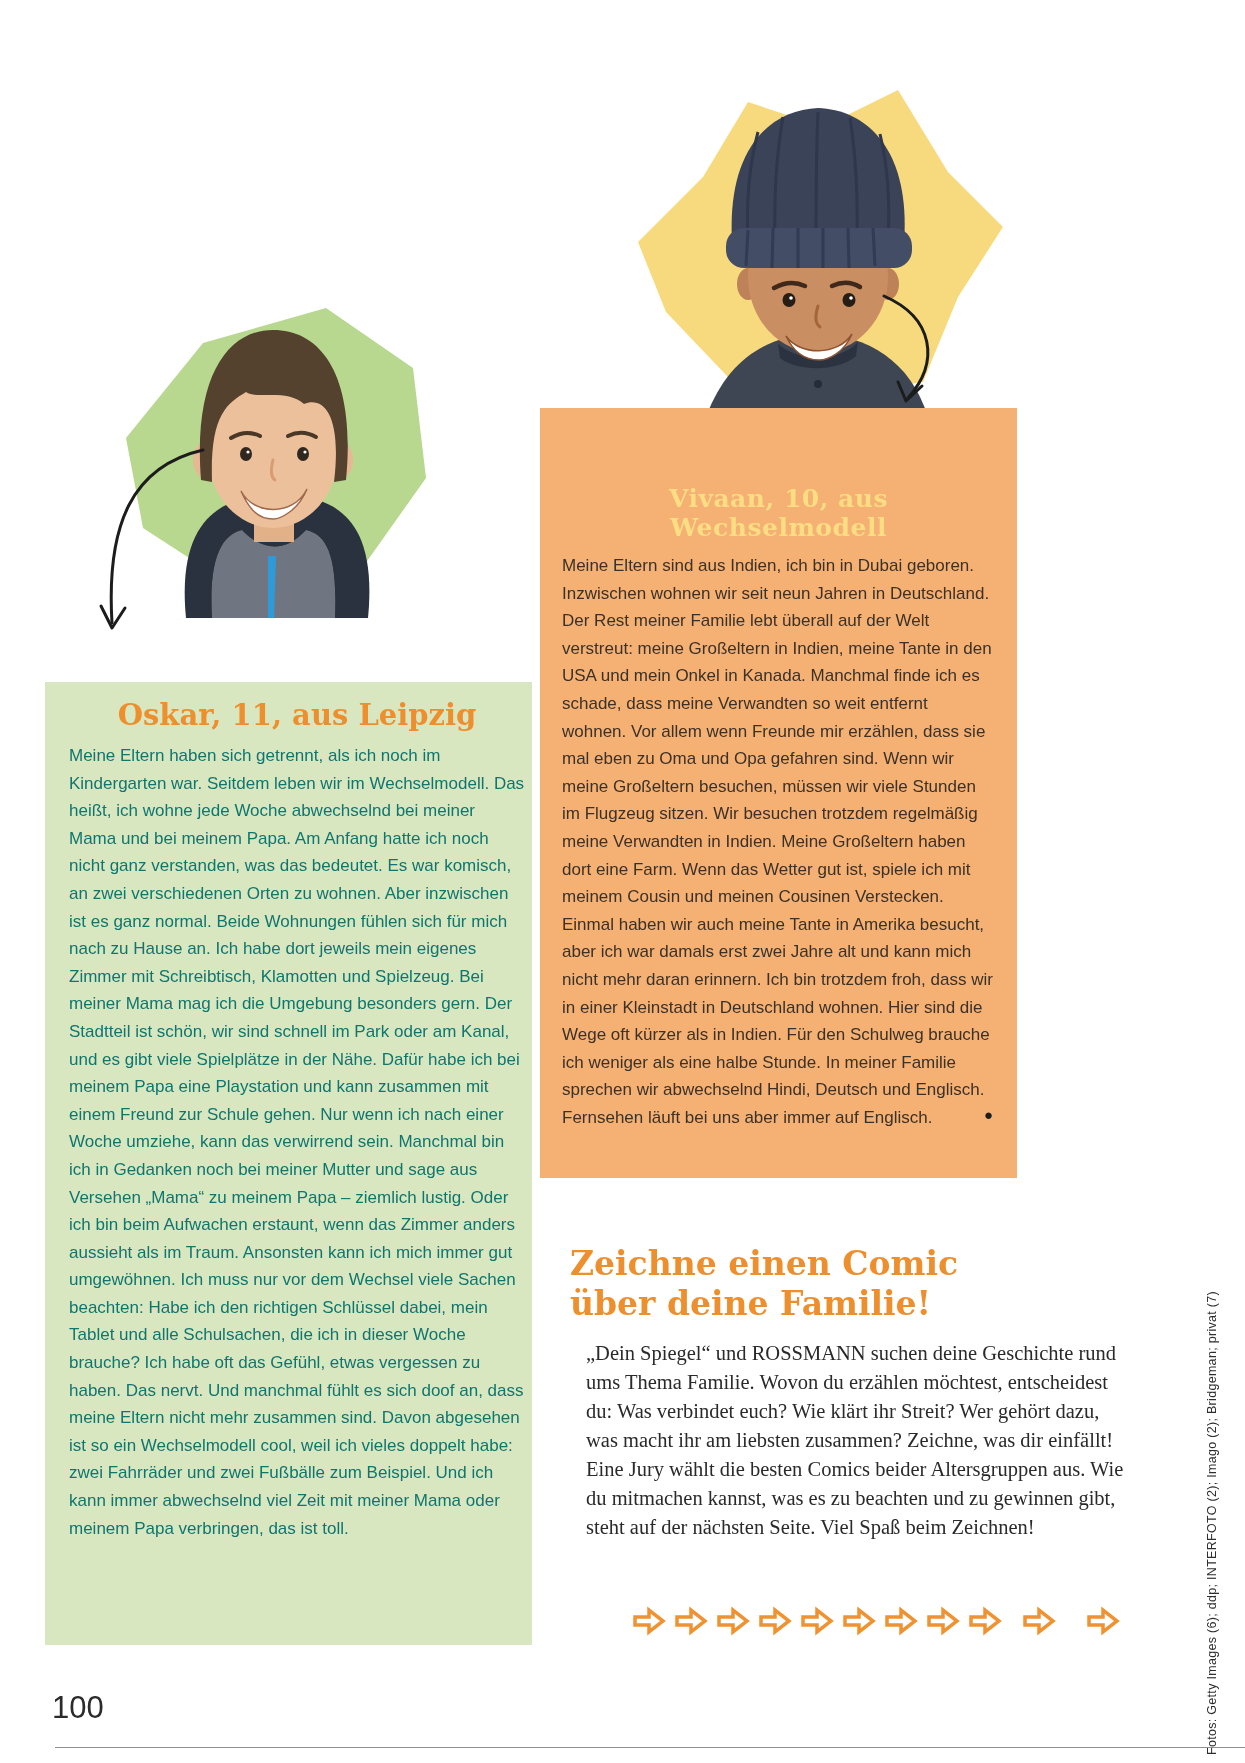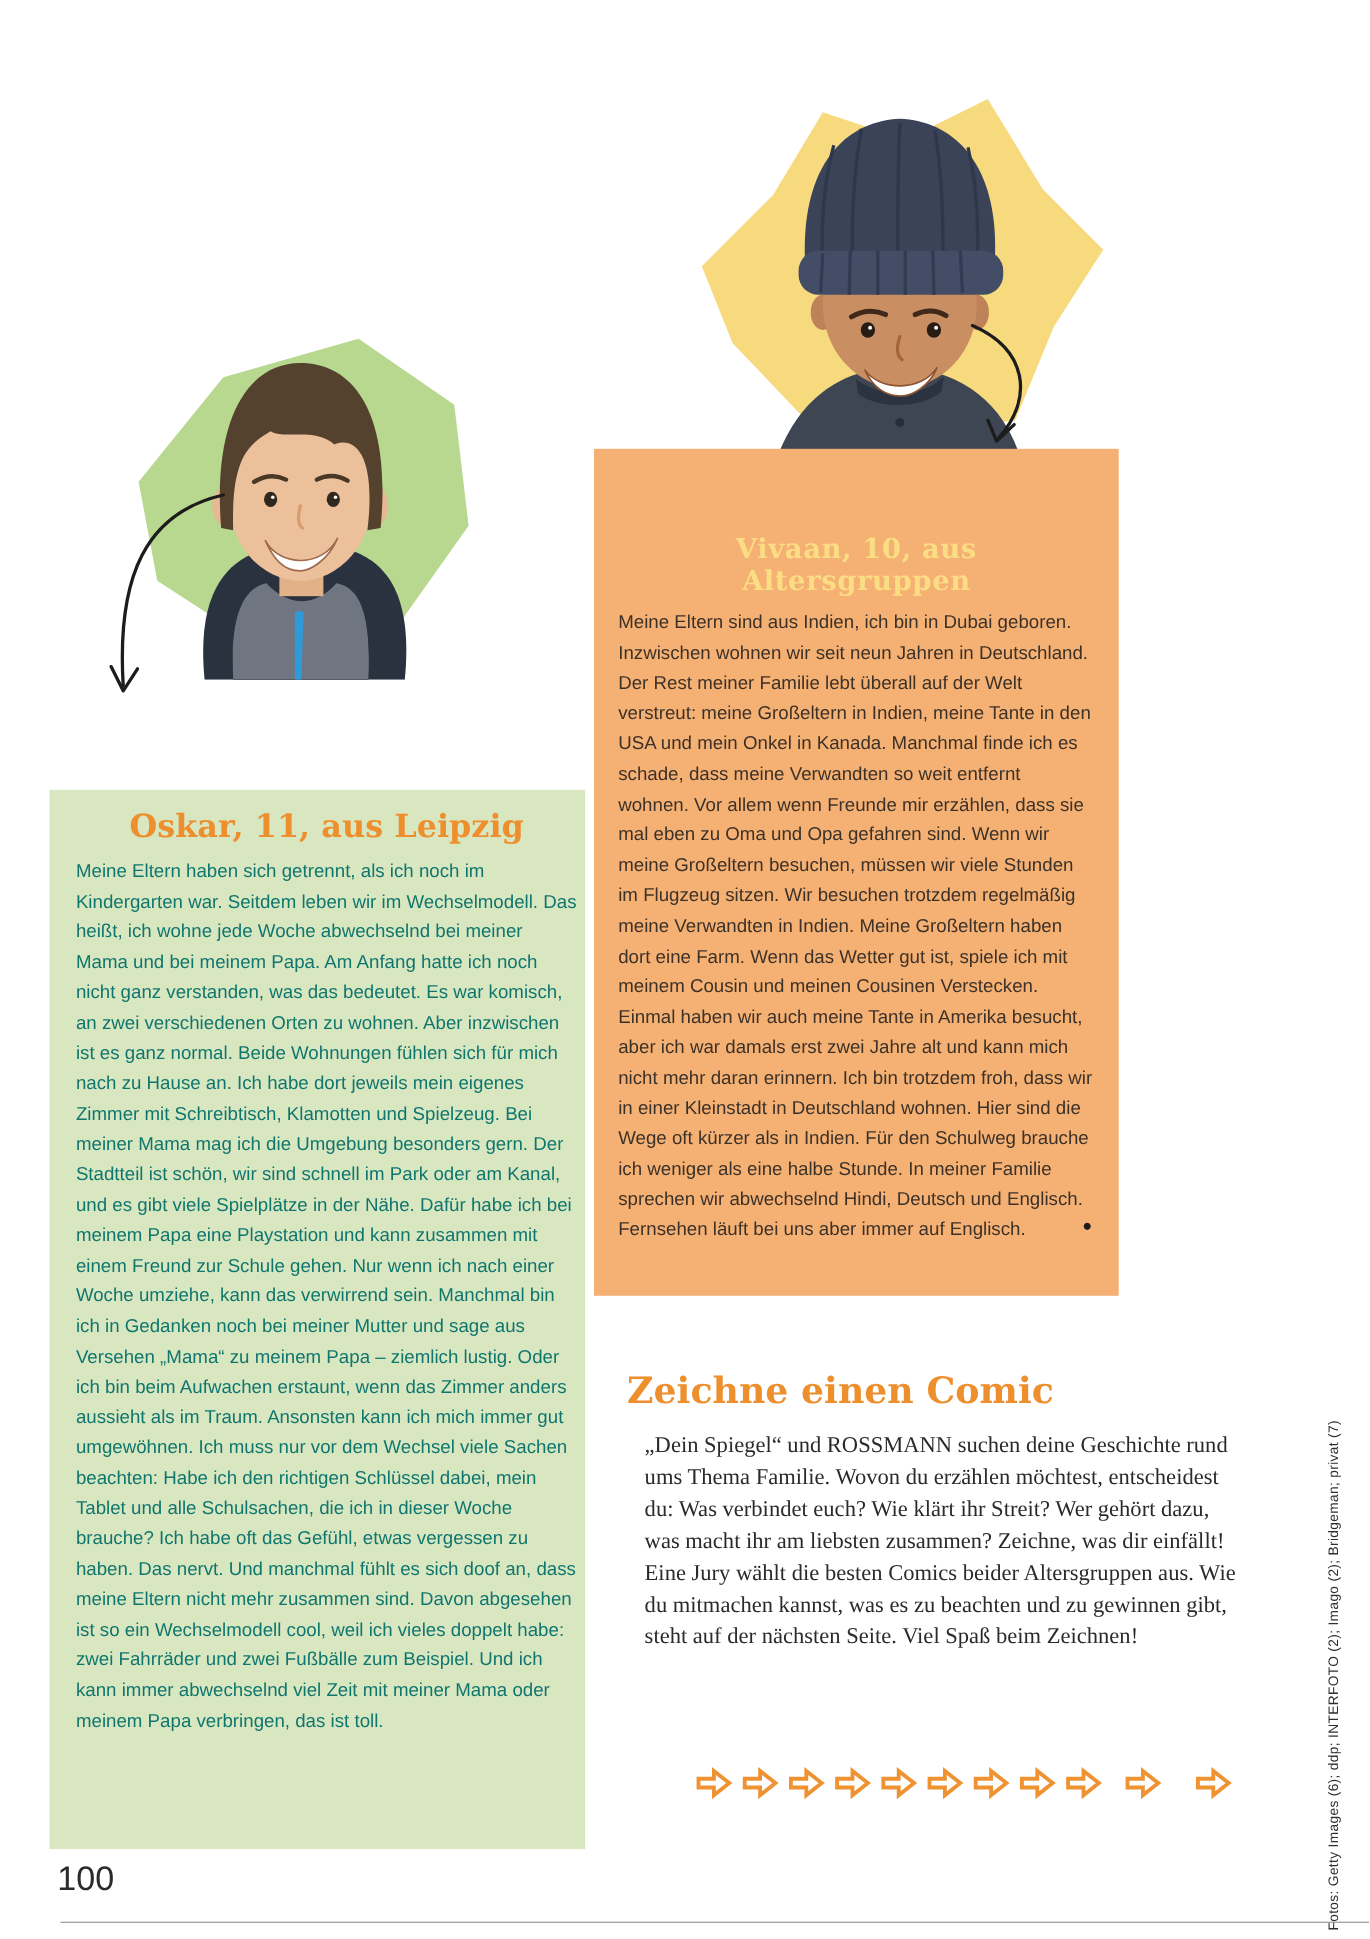--- a/index.html
+++ b/index.html
@@ -12,21 +12,21 @@
   
   .photo{position:absolute;}
   .photo-oskar{left:108px;top:288px;}
   .photo-vivaan{left:618px;top:72px;}
   .curve-arrow{position:absolute;}
   .curve-arrow-left{left:88px;top:438px;}
   .curve-arrow-right{left:876px;top:290px;}
 
   
   .box{position:absolute;box-sizing:border-box;}
-  .box-green{left:45px;top:682px;width:487px;height:963px;background:#d9e7c1;padding:16px 7px 0 24px;margin-top:36px;}
+  .box-green{left:45px;top:682px;width:487px;height:963px;background:#d9e7c1;padding:16px 7px 0 24px;}
   .box-orange{left:540px;top:408px;width:477px;height:770px;background:#f5b173;padding:76px 22px 0 22px;}
   .box h2{font-family:"DejaVu Serif","Liberation Serif",serif;font-weight:bold;
           text-align:center;margin:0 0 10px 0;}
   .box-green h2{font-size:29px;color:#ee8f2e;}
   .box-orange h2{font-size:25px;color:#fbdd84;letter-spacing:0.5px;}
   .box .body{margin:0;font-size:17px;line-height:27.6px;position:relative;}
   .box-green .body{color:#0f766e;}
   .box-orange .body{color:#3c3128;}
   .end-dot{position:absolute;right:2px;bottom:3px;font-size:15px;color:#1d1d1d;}
 
@@ -123,26 +123,26 @@
     <path d="M8 6 C58 28 64 72 32 108" stroke="#1c1c1c" stroke-width="3" fill="none" stroke-linecap="round"></path>
     <path d="M22 92 L30 111 M46 96 L30 111" stroke="#1c1c1c" stroke-width="3" fill="none" stroke-linecap="round"></path>
   </svg>
 
   <div class="box box-green">
     <h2>Oskar, 11, aus Leipzig</h2>
     <p class="body">Meine Eltern haben sich getrennt, als ich noch im Kindergarten war. Seitdem leben wir im Wechselmodell. Das heißt, ich wohne jede Woche abwechselnd bei meiner Mama und bei meinem Papa. Am Anfang hatte ich noch nicht ganz verstanden, was das bedeutet. Es war komisch, an zwei verschiedenen Orten zu wohnen. Aber inzwischen ist es ganz normal. Beide Wohnungen fühlen sich für mich nach zu Hause an. Ich habe dort jeweils mein eigenes Zimmer mit Schreibtisch, Klamotten und Spielzeug. Bei meiner Mama mag ich die Umgebung besonders gern. Der Stadtteil ist schön, wir sind schnell im Park oder am Kanal, und es gibt viele Spielplätze in der Nähe. Dafür habe ich bei meinem Papa eine Playstation und kann zusammen mit einem Freund zur Schule gehen. Nur wenn ich nach einer Woche umziehe, kann das verwirrend sein. Manchmal bin ich in Gedanken noch bei meiner Mutter und sage aus Versehen „Mama“ zu meinem Papa – ziemlich lustig. Oder ich bin beim Aufwachen erstaunt, wenn das Zimmer anders aussieht als im Traum. Ansonsten kann ich mich immer gut umgewöhnen. Ich muss nur vor dem Wechsel viele Sachen beachten: Habe ich den richtigen Schlüssel dabei, mein Tablet und alle Schulsachen, die ich in dieser Woche brauche? Ich habe oft das Gefühl, etwas vergessen zu haben. Das nervt. Und manchmal fühlt es sich doof an, dass meine Eltern nicht mehr zusammen sind. Davon abgesehen ist so ein Wechselmodell cool, weil ich vieles doppelt habe: zwei Fahrräder und zwei Fußbälle zum Beispiel. Und ich kann immer abwechselnd viel Zeit mit meiner Mama oder meinem Papa verbringen, das ist toll.</p>
   </div>
 
   <div class="box box-orange">
-    <h2>Vivaan, 10, aus Altersgruppen</h2>
+    <h2>Vivaan, 10, aus Wechselmodell</h2>
     <p class="body"><span>Meine Eltern sind aus Indien, ich bin in Dubai geboren. Inzwischen wohnen wir seit neun Jahren in Deutschland. Der Rest meiner Familie lebt überall auf der Welt verstreut: meine Großeltern in Indien, meine Tante in den USA und mein Onkel in Kanada. Manchmal finde ich es schade, dass meine Verwandten so weit entfernt wohnen. Vor allem wenn Freunde mir erzählen, dass sie mal eben zu Oma und Opa gefahren sind. Wenn wir meine Großeltern besuchen, müssen wir viele Stunden im Flugzeug sitzen. Wir besuchen trotzdem regelmäßig meine Verwandten in Indien. Meine Großeltern haben dort eine Farm. Wenn das Wetter gut ist, spiele ich mit meinem Cousin und meinen Cousinen Verstecken. Einmal haben wir auch meine Tante in Amerika besucht, aber ich war damals erst zwei Jahre alt und kann mich nicht mehr daran erinnern. Ich bin trotzdem froh, dass wir in einer Kleinstadt in Deutschland wohnen. Hier sind die Wege oft kürzer als in Indien. Für den Schulweg brauche ich weniger als eine halbe Stunde. In meiner Familie sprechen wir abwechselnd Hindi, Deutsch und Englisch. Fernsehen läuft bei uns aber immer auf Englisch.</span><span class="end-dot">●</span></p>
   </div>
 
   <div class="contest">
-    <h2><span>Zeichne einen Comic</span><br></h2>
+    <h2><span>Zeichne einen Comic</span><br><span>über deine Familie!</span></h2>
     <p class="body">„Dein Spiegel“ und ROSSMANN suchen deine Geschichte rund ums Thema Familie. Wovon du erzählen möchtest, entscheidest du: Was verbindet euch? Wie klärt ihr Streit? Wer gehört dazu, was macht ihr am liebsten zusammen? Zeichne, was dir einfällt! Eine Jury wählt die besten Comics beider Altersgruppen aus. Wie du mitmachen kannst, was es zu beachten und zu gewinnen gibt, steht auf der nächsten Seite. Viel Spaß beim Zeichnen!</p>
   </div>
 
   <div class="arrows">
     <svg width="34" height="30" viewBox="0 0 34 30">
       <path d="M3 11 L17 11 L17 4 L31 15 L17 26 L17 19 L3 19 Z" fill="#ffffff" stroke="#ef9232" stroke-width="3.5" stroke-linejoin="miter"></path>
     </svg>
   <svg width="34" height="30" viewBox="0 0 34 30">
       <path d="M3 11 L17 11 L17 4 L31 15 L17 26 L17 19 L3 19 Z" fill="#ffffff" stroke="#ef9232" stroke-width="3.5" stroke-linejoin="miter"></path>
     </svg>

